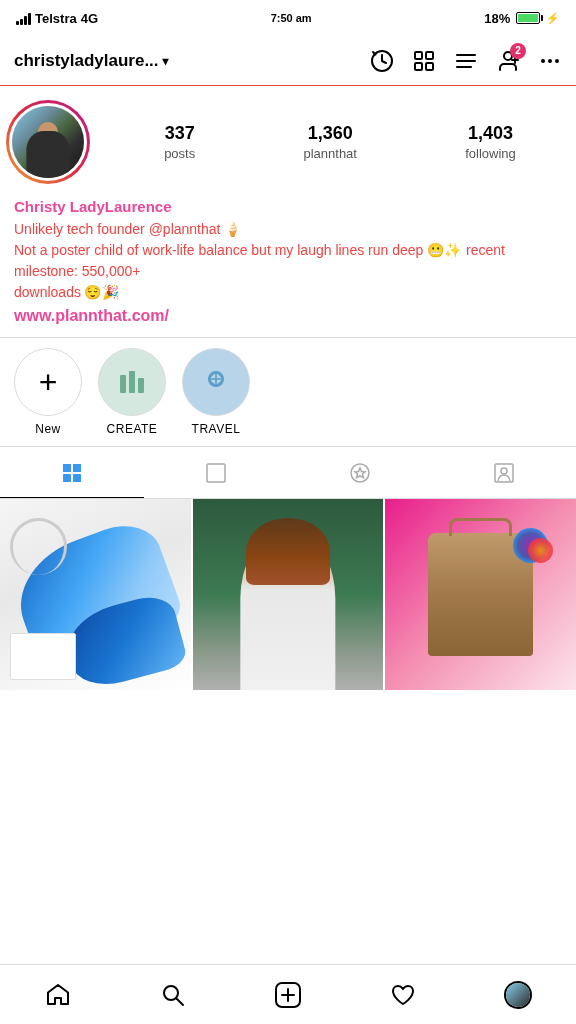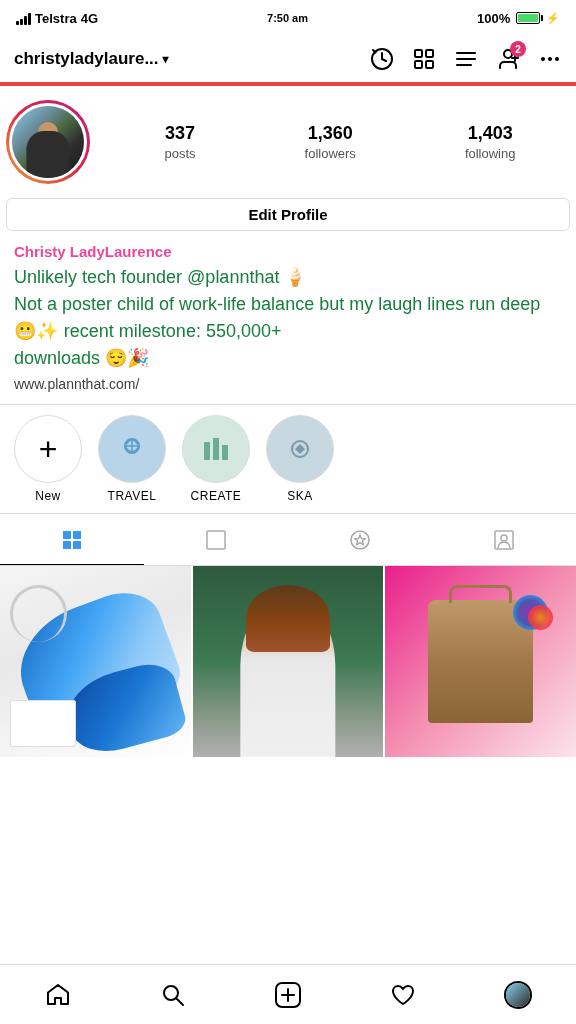--- a/index.html
+++ b/index.html
@@ -82,21 +82,21 @@
       border-radius: 1px;
       width: 100%;
     }
 
     
     .nav-bar {
       display: flex;
       align-items: center;
       padding: 8px 14px;
       background: #fff;
-      border-bottom: 4px solid #ef4444;
+      border-bottom: 1px solid #ef4444;
       height: 50px;
     }
     .nav-username {
       font-size: 17px;
       font-weight: 600;
       color: #000;
       display: flex;
       align-items: center;
       gap: 4px;
     }
@@ -232,29 +232,29 @@
     .bio-section {
       padding: 0 14px 12px;
     }
     .bio-name {
       font-size: 15px;
       font-weight: 700;
       color: #ec4899;
       margin-bottom: 4px;
     }
     .bio-text {
-      font-size: 18px;
-      color: #15803d;
+      font-size: 14px;
+      color: #ef4444;
       line-height: 1.5;
       margin-bottom: 4px;
     }
     .bio-link {
-      font-size: 14px;
-      color: #404040;
-      font-weight: 400;
+      font-size: 16px;
+      color: #ec4899;
+      font-weight: 700;
     }
 
     
     .highlights-section {
       padding: 10px 0 10px 14px;
       display: flex;
       gap: 16px;
       overflow-x: hidden;
       border-bottom: 1px solid #dbdbdb;
       border-top: 1px solid #dbdbdb;
@@ -397,21 +397,21 @@
       <div class="signal-bar" style="height:4px"></div>
       <div class="signal-bar" style="height:6px"></div>
       <div class="signal-bar" style="height:9px"></div>
       <div class="signal-bar" style="height:12px"></div>
     </div>
     <span>Telstra</span>
     <span>4G</span>
   </div>
   <div class="status-center">7:50 am</div>
   <div class="status-right">
-    <span>100%</span>
+    <span>18%</span>
     <div class="battery-container">
       <div class="battery">
         <div class="battery-fill"></div>
       </div>
     </div>
 
     <span style="font-size:11px;">⚡</span>
   </div>
 </div>
 
@@ -479,81 +479,71 @@
       </div>
     </div>
 
     <div class="stats">
       <div class="stat-item">
         <span class="stat-number">337</span>
         <span class="stat-label">posts</span>
       </div>
       <div class="stat-item">
         <span class="stat-number">1,360</span>
-        <span class="stat-label">followers</span>
+        <span class="stat-label">plannthat</span>
       </div>
       <div class="stat-item">
         <span class="stat-number">1,403</span>
         <span class="stat-label">following</span>
       </div>
     </div>
   </div>
 
-  <button class="edit-profile-btn">Edit Profile</button>
 </div>
 
 <div class="bio-section">
   <div class="bio-name">Christy LadyLaurence</div>
   <div class="bio-text">Unlikely tech founder @plannthat 🍦<br>Not a poster child of work-life balance but my laugh lines run deep 😬✨ recent milestone: 550,000+<br>downloads 😌🎉</div>
   <div class="bio-link">www.plannthat.com/</div>
 </div>
 
 <div class="highlights-section">
 
   <div class="highlight-item">
     <div class="highlight-circle new-circle">
       <span style="font-size:32px;color:#000;font-weight:200">+</span>
     </div>
     <span class="highlight-label new-label">New</span>
+  </div>
+
+  <div class="highlight-item">
+    <div class="highlight-circle create-circle">
+      <svg width="38" height="38" viewBox="0 0 38 38" fill="none">
+        <rect x="7" y="12" width="6" height="18" rx="1" fill="#6aad90"></rect>
+        <rect x="16" y="8" width="6" height="22" rx="1" fill="#6aad90"></rect>
+        <rect x="25" y="15" width="6" height="15" rx="1" fill="#6aad90"></rect>
+      </svg>
+    </div>
+    <span class="highlight-label">CREATE</span>
   </div>
 
   <div class="highlight-item">
     <div class="highlight-circle travel-circle">
       <svg width="38" height="38" viewBox="0 0 38 38" fill="none">
         <circle cx="19" cy="16" r="7" stroke="#5b9ec9" stroke-width="2" fill="none"></circle>
         <path d="M12 16 Q19 28 26 16" stroke="#5b9ec9" stroke-width="1.5" fill="none"></path>
         <path d="M12 16 Q19 4 26 16" stroke="#5b9ec9" stroke-width="1.5" fill="none"></path>
         <line x1="12" y1="16" x2="26" y2="16" stroke="#5b9ec9" stroke-width="1.5"></line>
         <line x1="19" y1="9" x2="19" y2="23" stroke="#5b9ec9" stroke-width="1.5"></line>
       </svg>
     </div>
     <span class="highlight-label">TRAVEL</span>
   </div>
 
-  <div class="highlight-item">
-    <div class="highlight-circle create-circle">
-      <svg width="38" height="38" viewBox="0 0 38 38" fill="none">
-        <rect x="7" y="12" width="6" height="18" rx="1" fill="#6aad90"></rect>
-        <rect x="16" y="8" width="6" height="22" rx="1" fill="#6aad90"></rect>
-        <rect x="25" y="15" width="6" height="15" rx="1" fill="#6aad90"></rect>
-      </svg>
-    </div>
-    <span class="highlight-label">CREATE</span>
-  </div>
-
-
-  <div class="highlight-item">
-    <div class="highlight-circle ska-circle">
-      <svg width="38" height="38" viewBox="0 0 38 38" fill="none">
-        <circle cx="19" cy="19" r="8" stroke="#7a9aaa" stroke-width="2" fill="#c8d8e0"></circle>
-        <path d="M14 19 L19 14 L24 19 L19 24 Z" fill="#7a9aaa"></path>
-      </svg>
-    </div>
-    <span class="highlight-label">SKA</span>
-  </div>
+
 </div>
 
 <div class="tabs-bar">
   <div class="tab-item active">
     <span class="tab-icon">
       <svg width="24" height="24" viewBox="0 0 24 24" fill="none">
         <rect x="3" y="3" width="8" height="8" rx="0.5" fill="#3897f0"></rect>
         <rect x="13" y="3" width="8" height="8" rx="0.5" fill="#3897f0"></rect>
         <rect x="3" y="13" width="8" height="8" rx="0.5" fill="#3897f0"></rect>
         <rect x="13" y="13" width="8" height="8" rx="0.5" fill="#3897f0"></rect>

